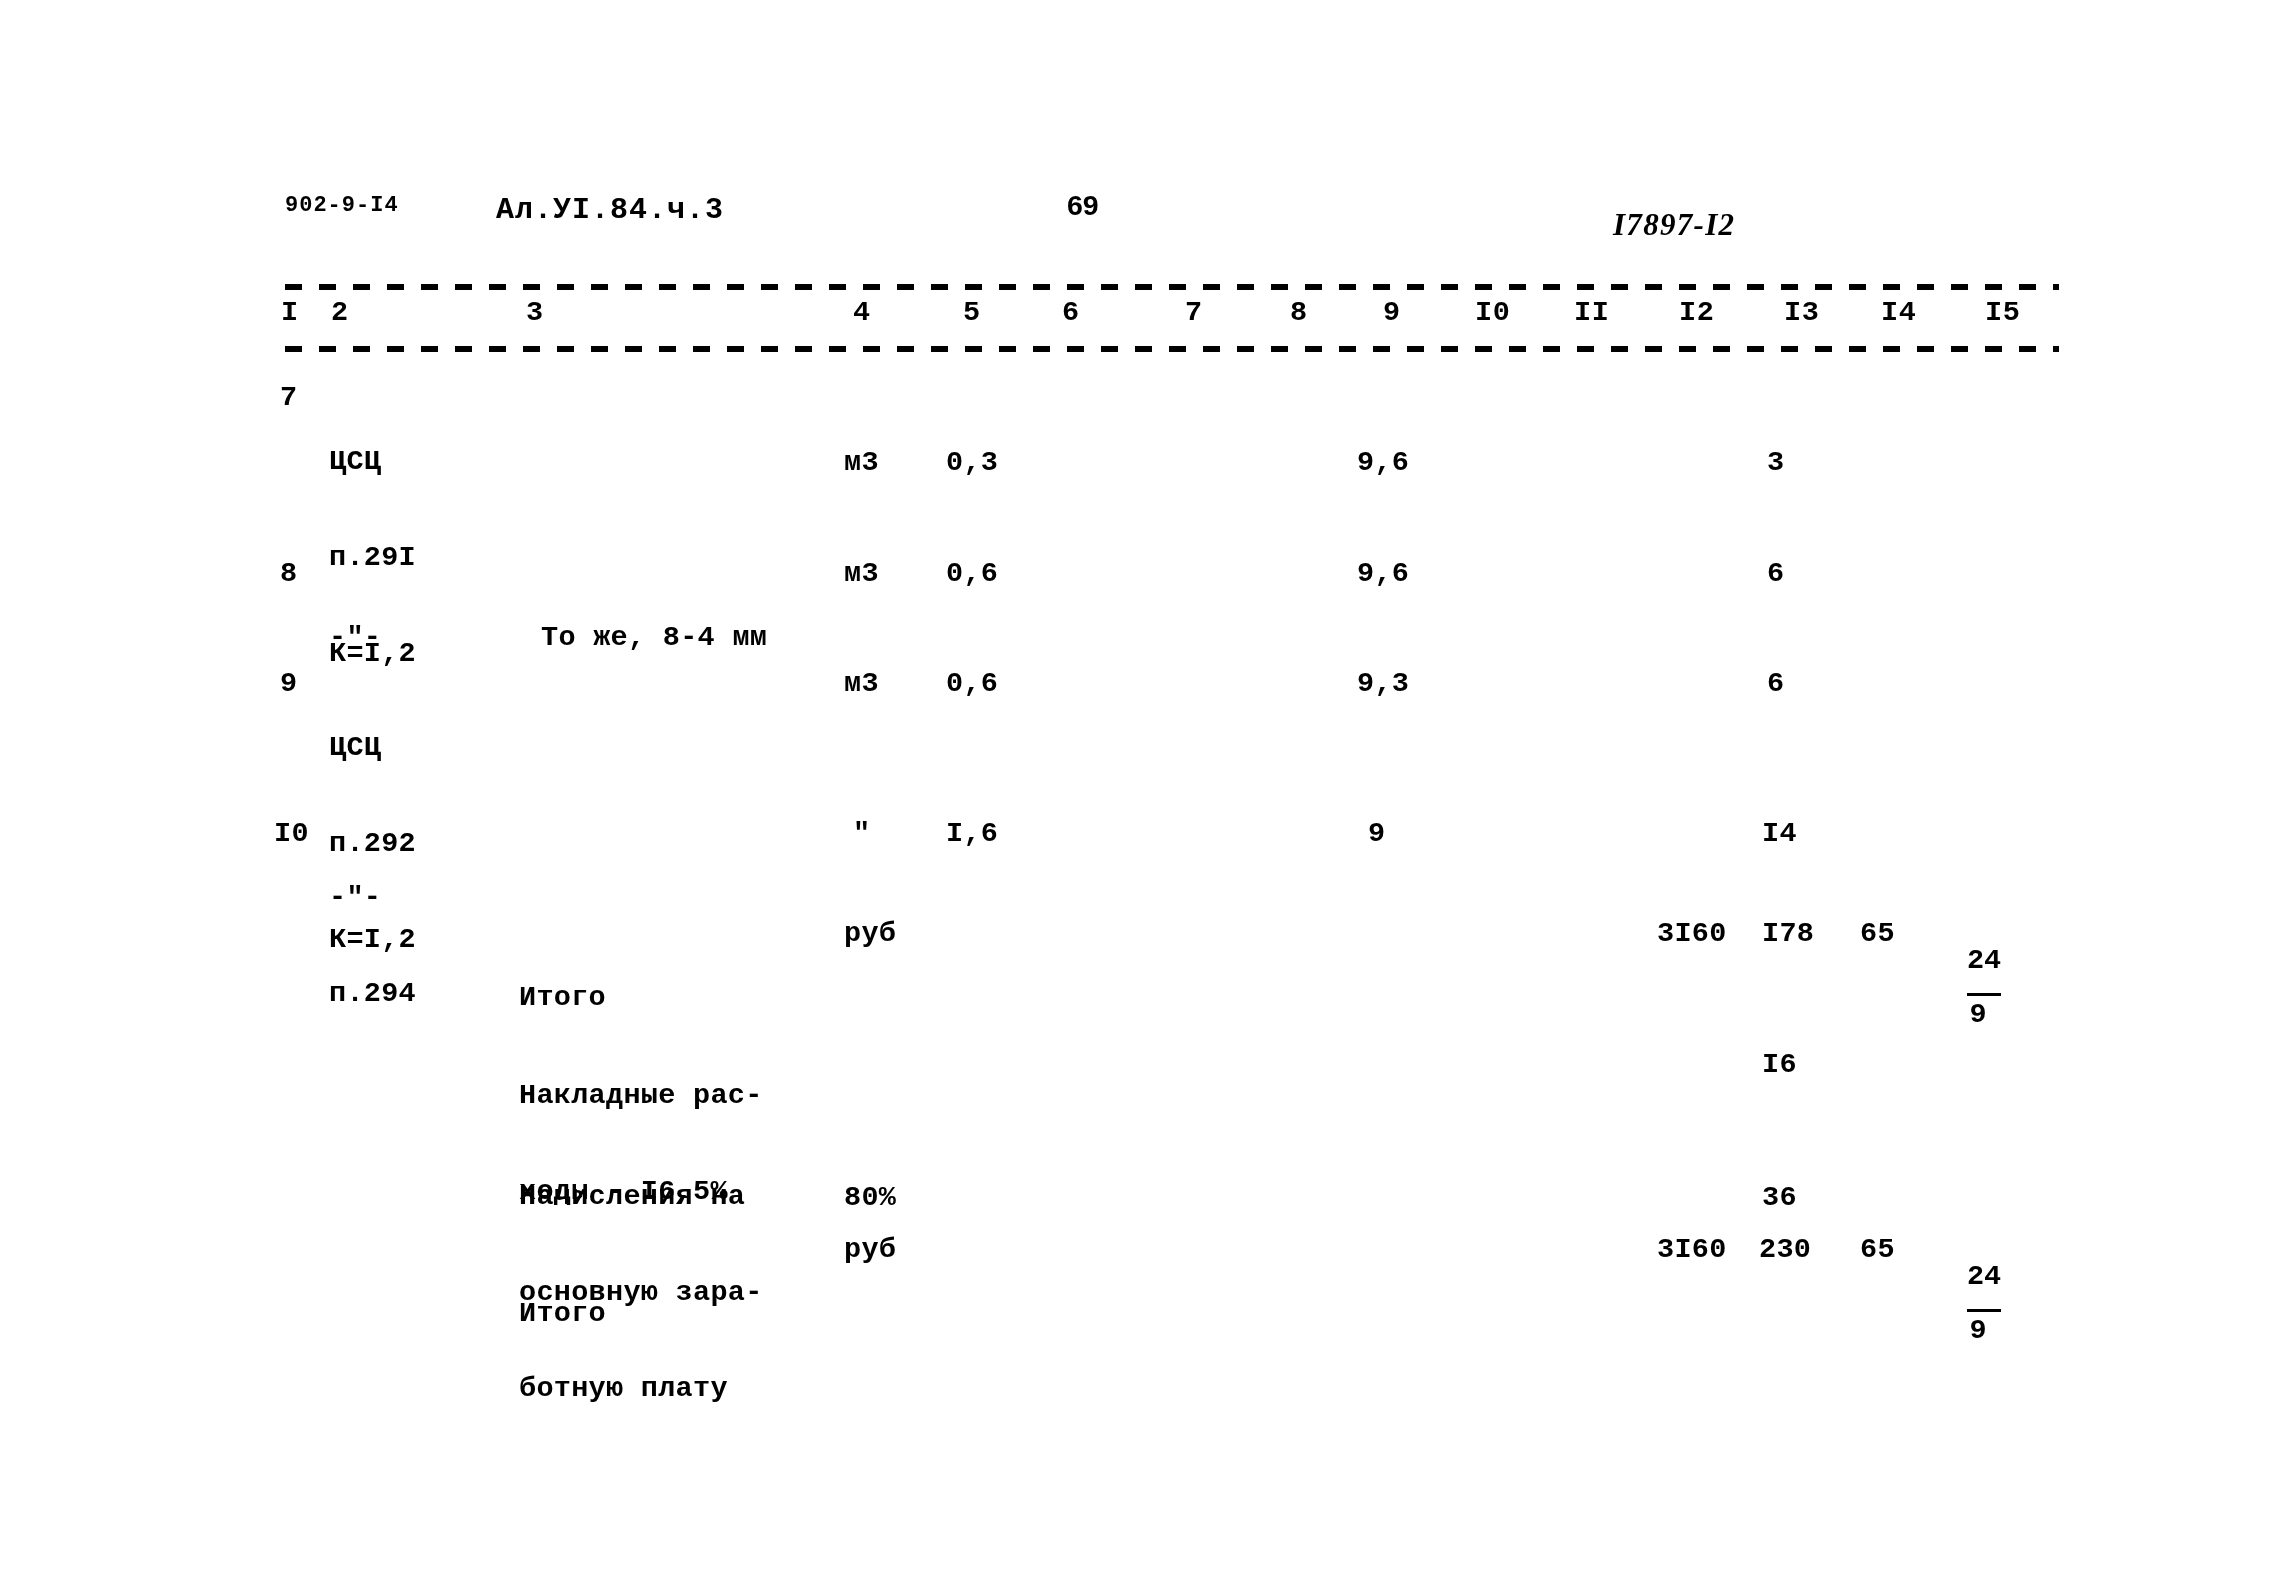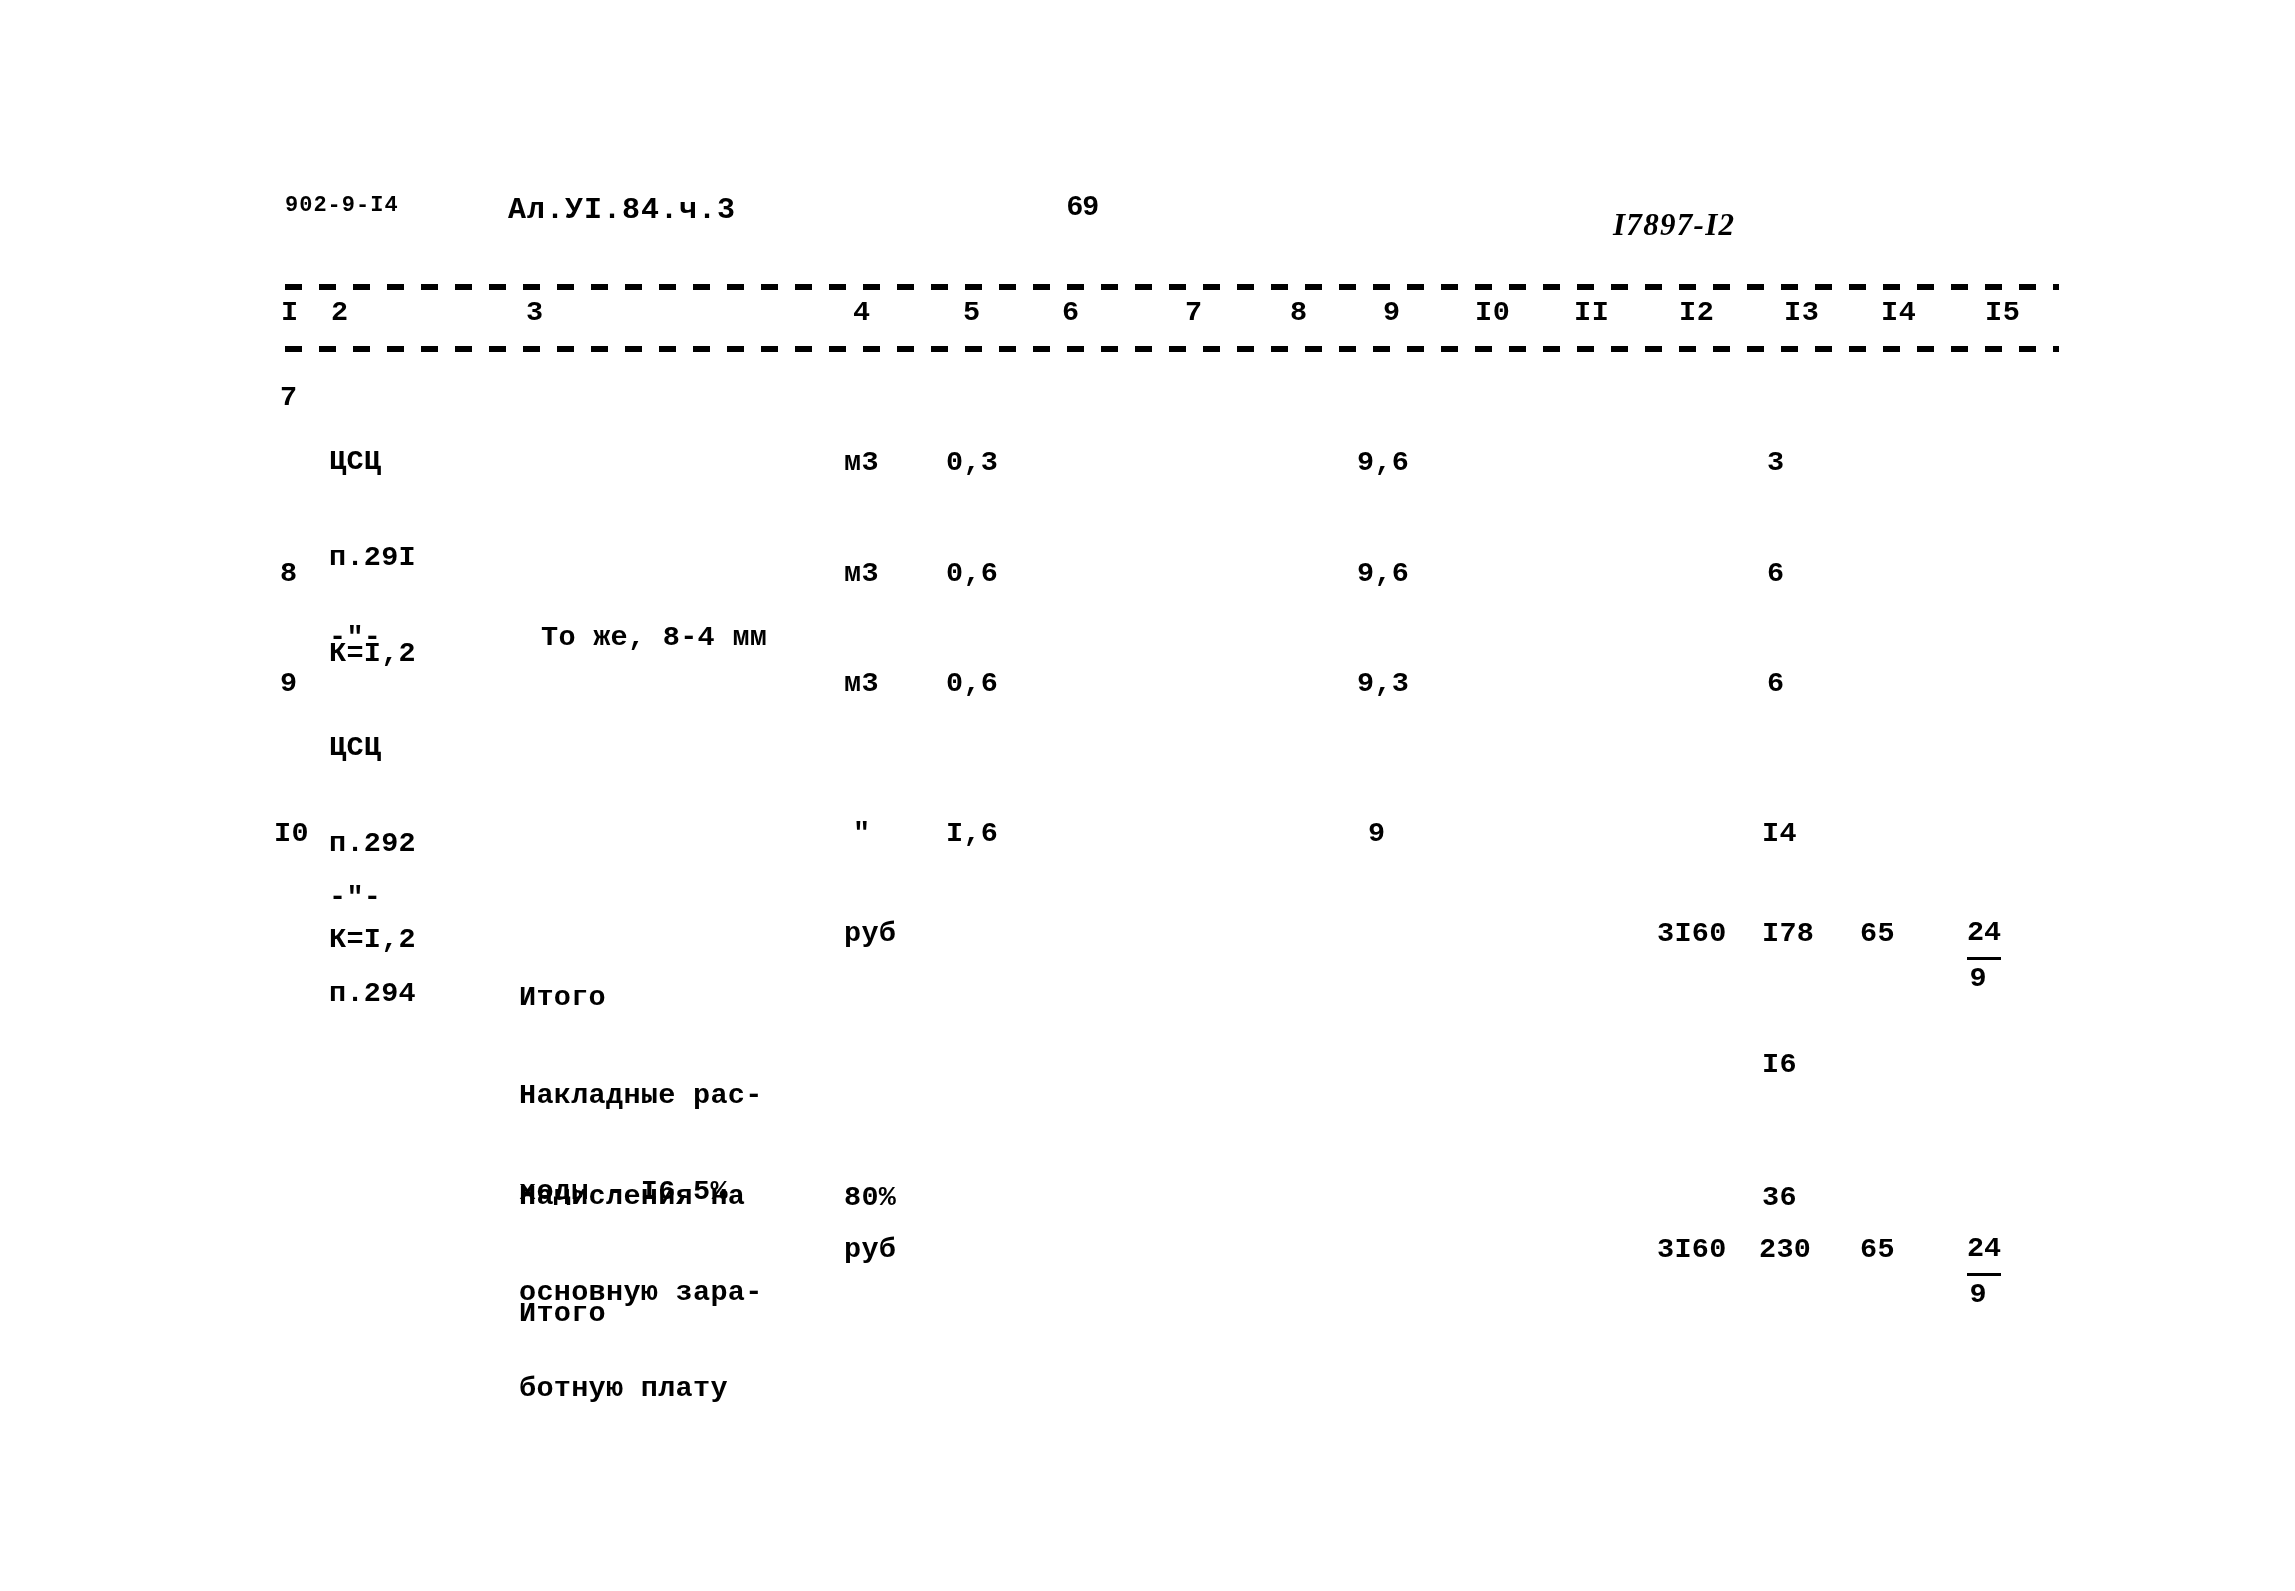--- a/index.html
+++ b/index.html
@@ -29,21 +29,21 @@
 
   
   .hdr-code {
     left: 285px; top: 193px;
     font-size: 22px;
     letter-spacing: 1px;
     font-weight: 700;
     font-family: "Liberation Mono", "DejaVu Sans Mono", monospace;
   }
   .hdr-album {
-    left: 508px; top: 193px;
+    left: 496px; top: 193px;
     font-size: 30px;
     letter-spacing: 1px;
     font-weight: 700;
     font-family: "Liberation Mono", "DejaVu Sans Mono", monospace;
   }
   .hdr-page {
     left: 1067px; top: 189px;
     font-size: 28.5px;
     font-weight: 700;
     font-family: "Liberation Sans", sans-serif;
@@ -96,21 +96,22 @@
     position: absolute;
     font-size: 28.5px;
     font-weight: 700;
     font-family: "Liberation Mono", "DejaVu Sans Mono", monospace;
     text-align: center;
     line-height: 32px;
   }
   .frac .top {
     display: block;
     border-bottom: 3.2px solid #000;
-    padding-bottom: 8px;
+    padding-bottom: 16px;
+    margin-top: 28px;
   }
   .frac .bot {
     display: block;
     padding-top: 2.6px;
     text-align: left;
     padding-left: 2.6px;
   }
 </style>
 </head>
 <body>

